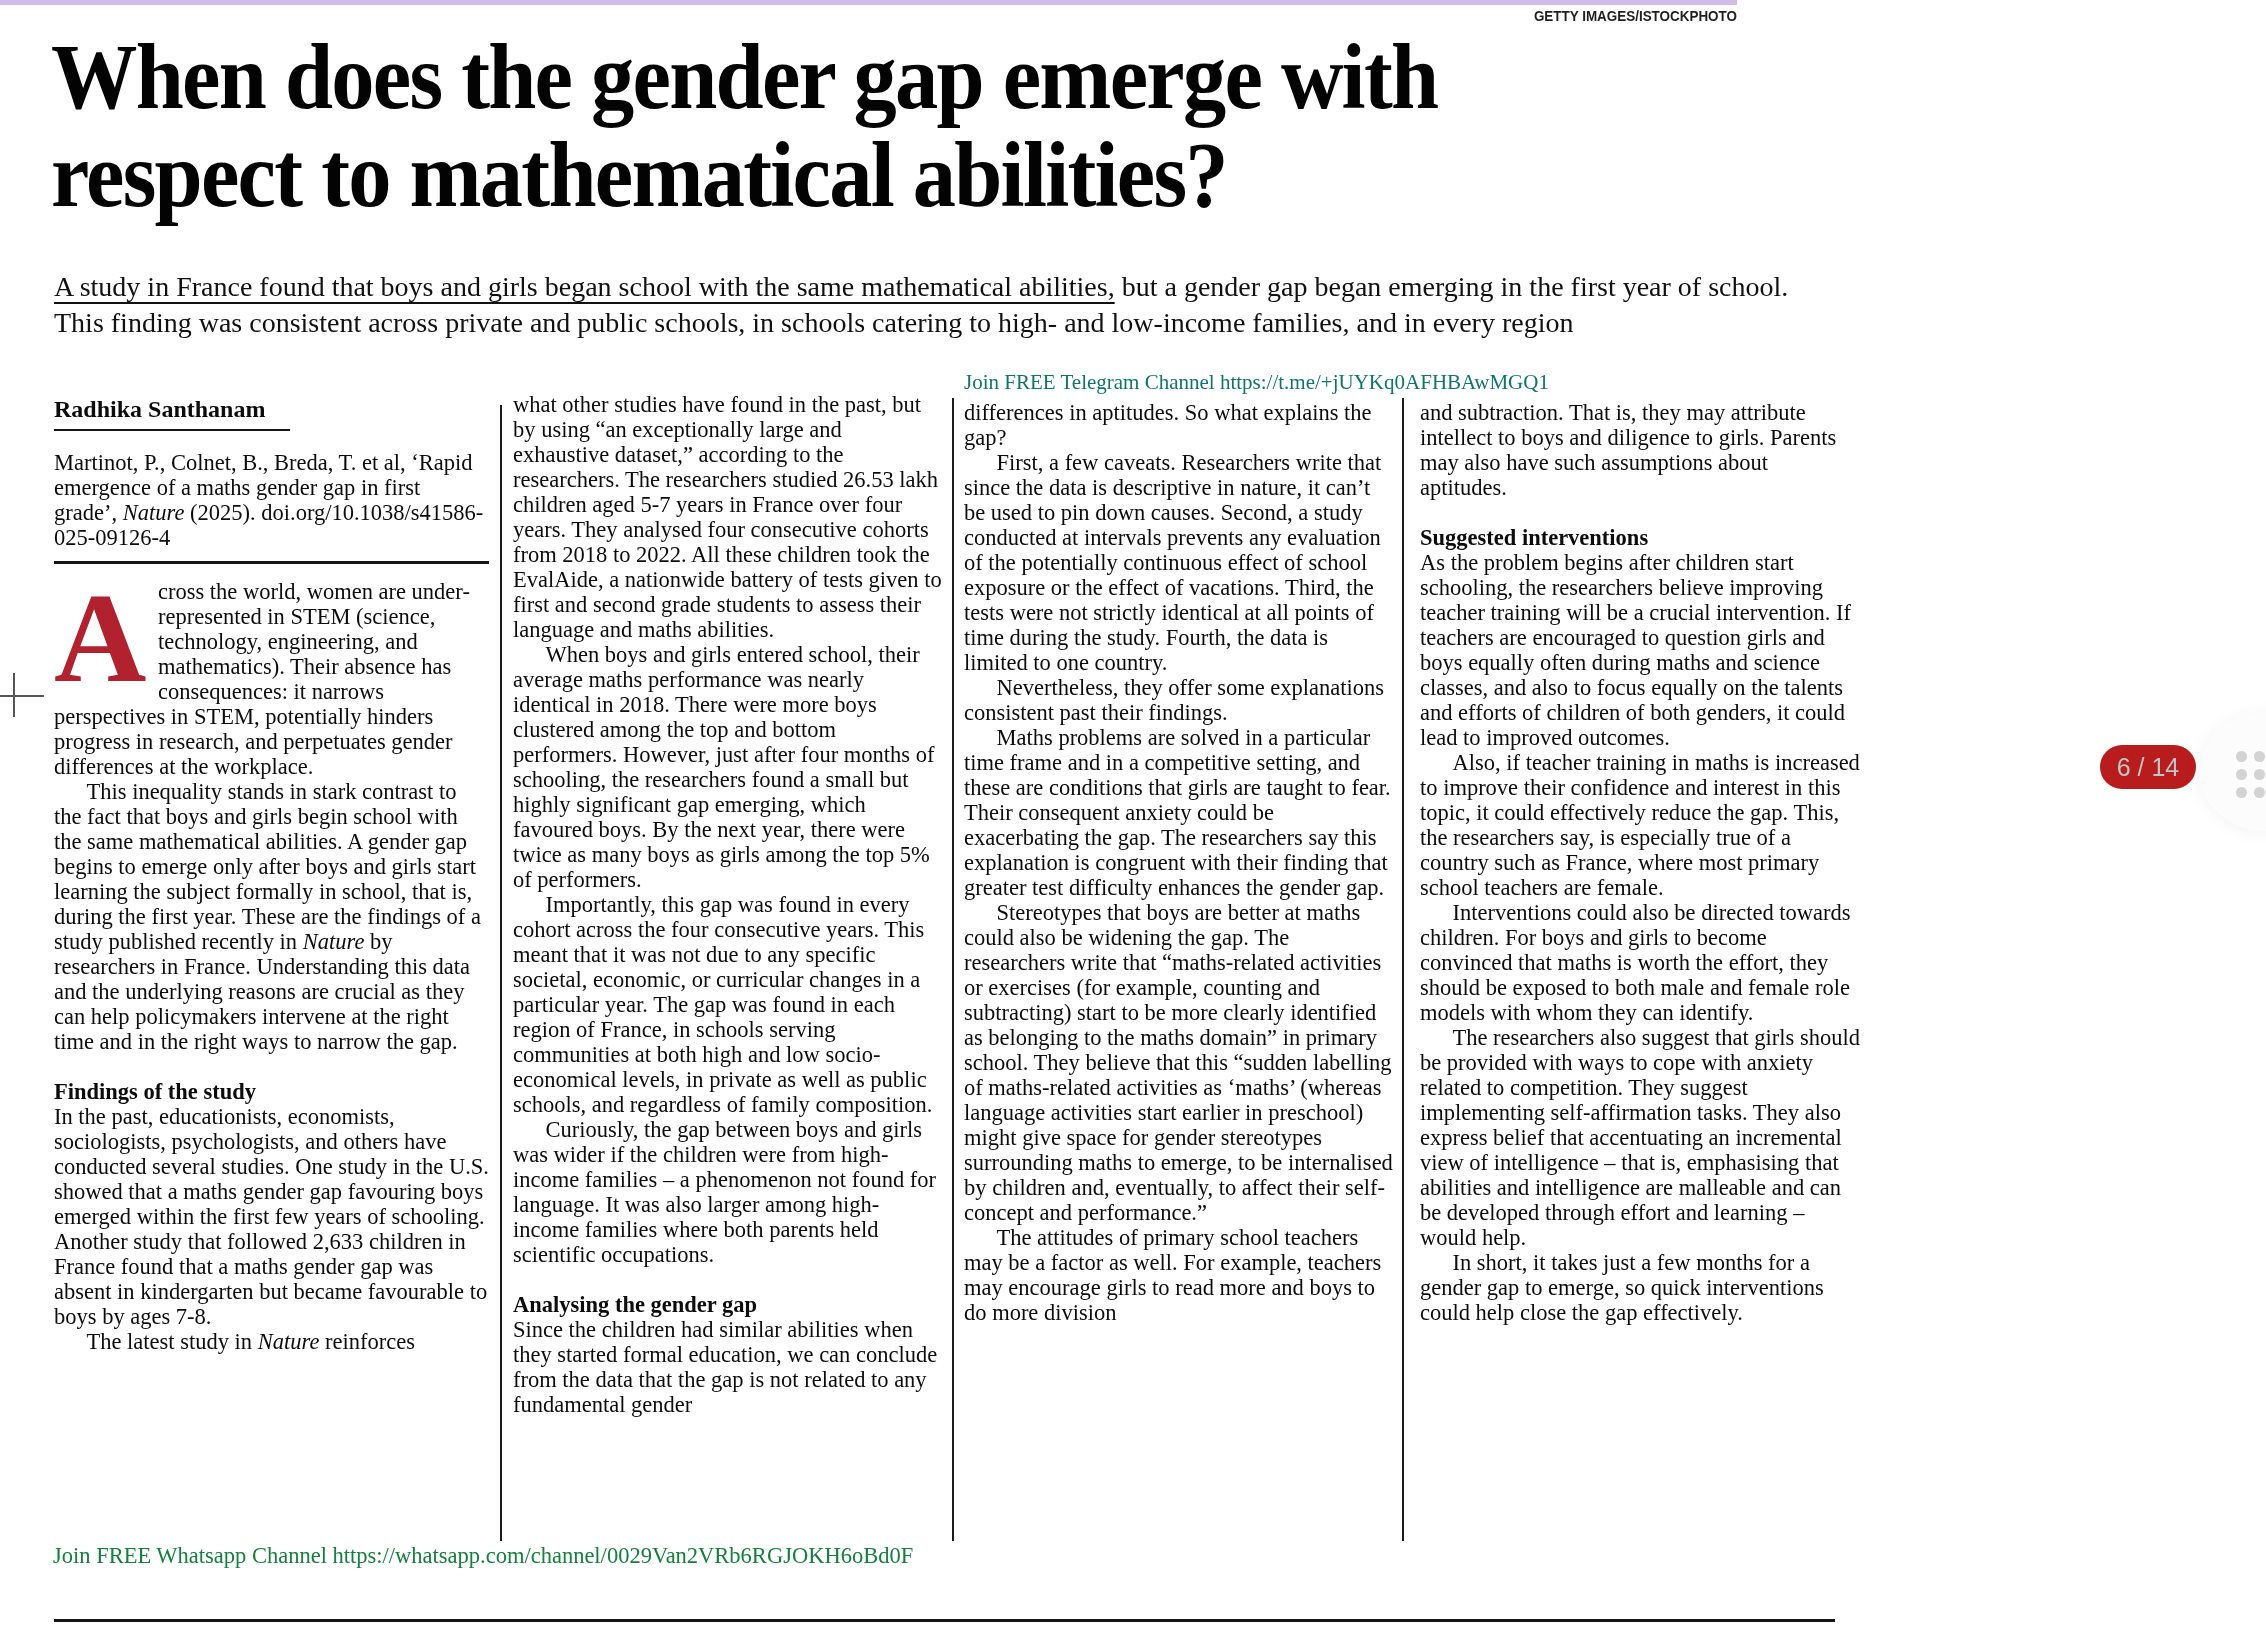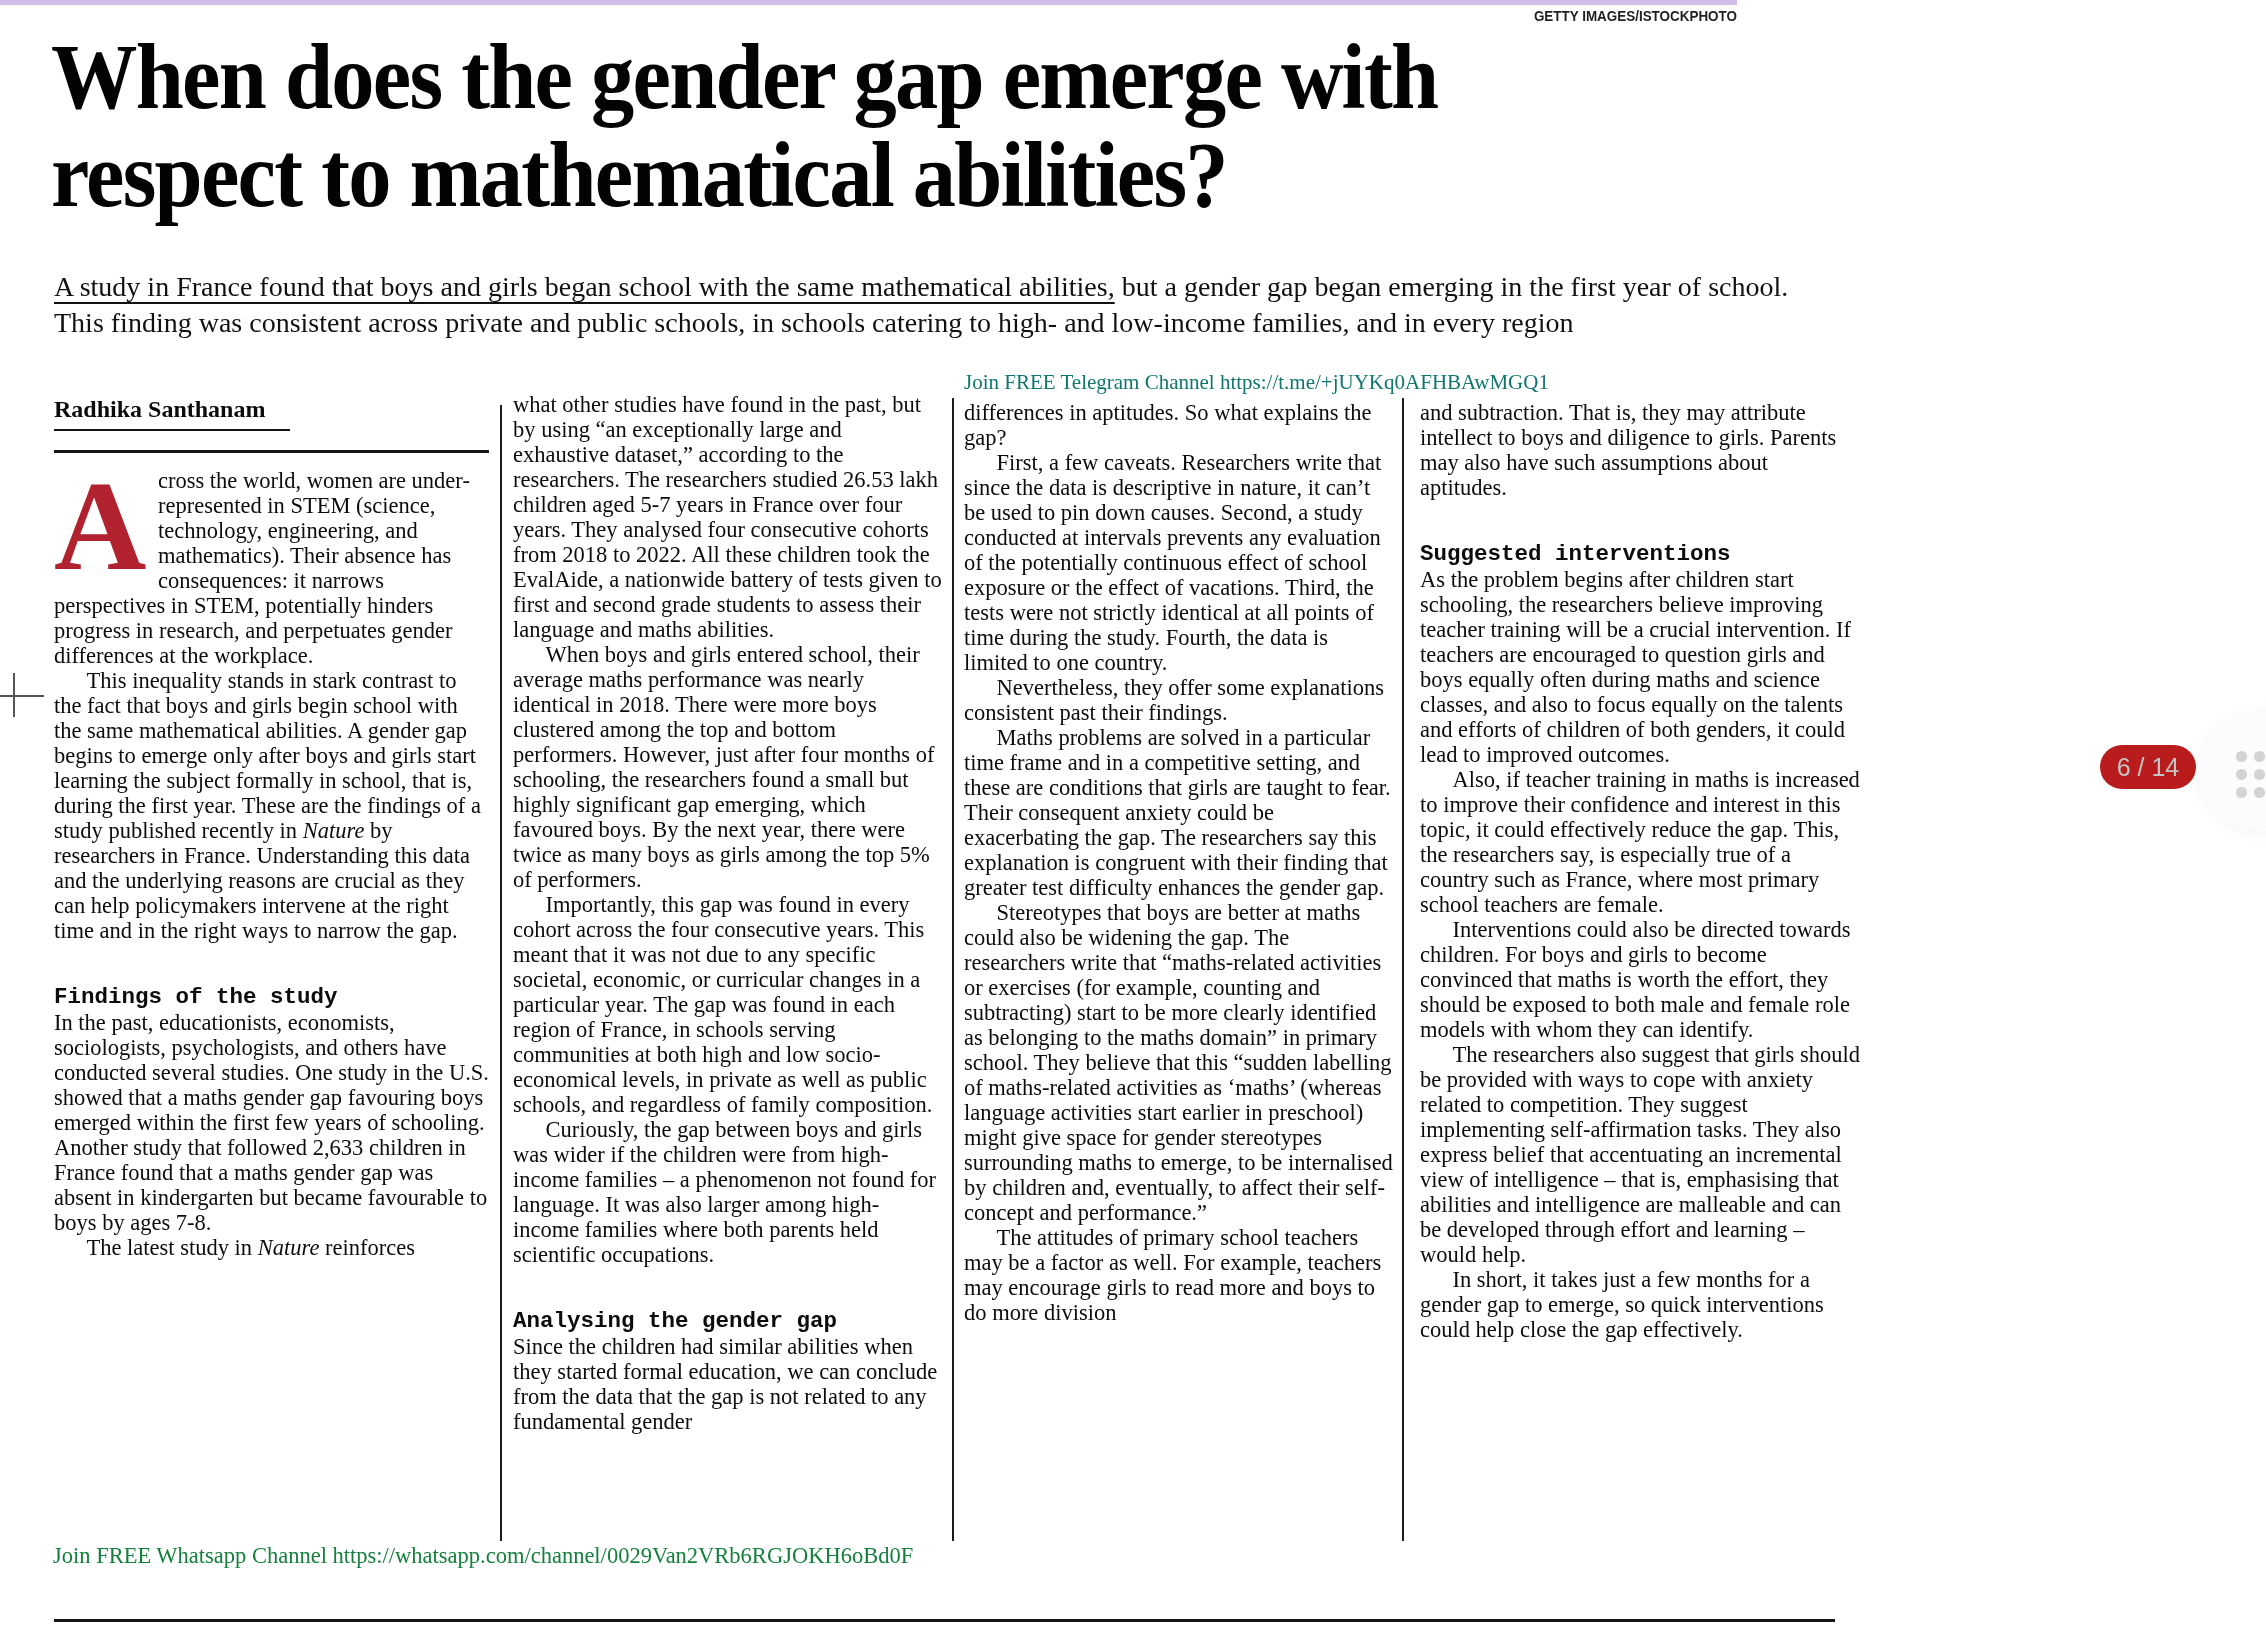--- a/index.html
+++ b/index.html
@@ -26,21 +26,21 @@
   #vr3{left:1402px;top:398px;height:1143px;}
 
   .col{position:absolute;font-size:22.5px;line-height:25px;text-align:left;}
   #col1{left:54px;top:397px;width:435px;}
   #col2{left:513px;top:392px;width:430px;}
   #col3{left:964px;top:400px;width:430px;}
   #col4{left:1420px;top:400px;width:440px;}
 
   .para{margin:0;}
   .para.indent{text-indent:32.5px;}
-  .sec-heading{font-weight:700;margin-top:42px;font-family:Liberation Mono, monospace;}
+  .sec-heading{font-weight:700;margin-top:25px;}
 
   .byline-wrap{margin:0 0 19px 0;}
   .byline{display:inline-block;font-weight:700;font-size:24px;padding:0 25px 6.7px 0;
           border-bottom:2.9px solid #161616;}
   .citation{margin:0 0 11.5px 0;}
   .col-rule{height:2.9px;background:#161616;margin:5.7px 0 15.3px 0;}
 
   .dropcap-para{margin:0;}
   .dropcap{float:left;font-size:128px;line-height:0.8;font-weight:700;color:#b1212e;
            margin:7.6px 11.5px 0 0;}
@@ -84,20 +84,21 @@
   <p class="subhead"><span class="u">A study in France found that boys and girls began school with the same mathematical abilities,</span><span> but a gender gap began emerging in the first year of school. This finding was consistent across private and public schools, in schools catering to high- and low-income families, and in every region</span></p>
 
   <div class="vrule" id="vr1"></div>
   <div class="vrule" id="vr2"></div>
   <div class="vrule" id="vr3"></div>
 
   <div class="col" id="col1">
     <div class="byline-wrap">
       <span class="byline">Radhika Santhanam</span>
     </div>
+    <p class="citation">Martinot, P., Colnet, B., Breda, T. et al, ‘Rapid emergence of a maths gender gap in first grade’, <i>Nature</i> (2025). doi.org/10.1038/s41586-025-09126-4</p>
     <div class="col-rule"></div>
     <p class="para dropcap-para"><span class="dropcap">A</span><span>cross the world, women are under-represented in STEM (science, technology, engineering, and mathematics). Their absence has consequences: it narrows perspectives in STEM, potentially hinders progress in research, and perpetuates gender differences at the workplace.</span></p>
     <div>
         <p class="para indent">This inequality stands in stark contrast to the fact that boys and girls begin school with the same mathematical abilities. A gender gap begins to emerge only after boys and girls start learning the subject formally in school, that is, during the first year. These are the findings of a study published recently in <i>Nature</i> by researchers in France. Understanding this data and the underlying reasons are crucial as they can help policymakers intervene at the right time and in the right ways to narrow the gap.</p>
         <div class="sec-heading">Findings of the study</div>
         <p class="para">In the past, educationists, economists, sociologists, psychologists, and others have conducted several studies. One study in the U.S. showed that a maths gender gap favouring boys emerged within the first few years of schooling. Another study that followed 2,633 children in France found that a maths gender gap was absent in kindergarten but became favourable to boys by ages 7-8.</p>
         <p class="para indent">The latest study in <i>Nature</i> reinforces</p>
       </div>
   </div>
 

